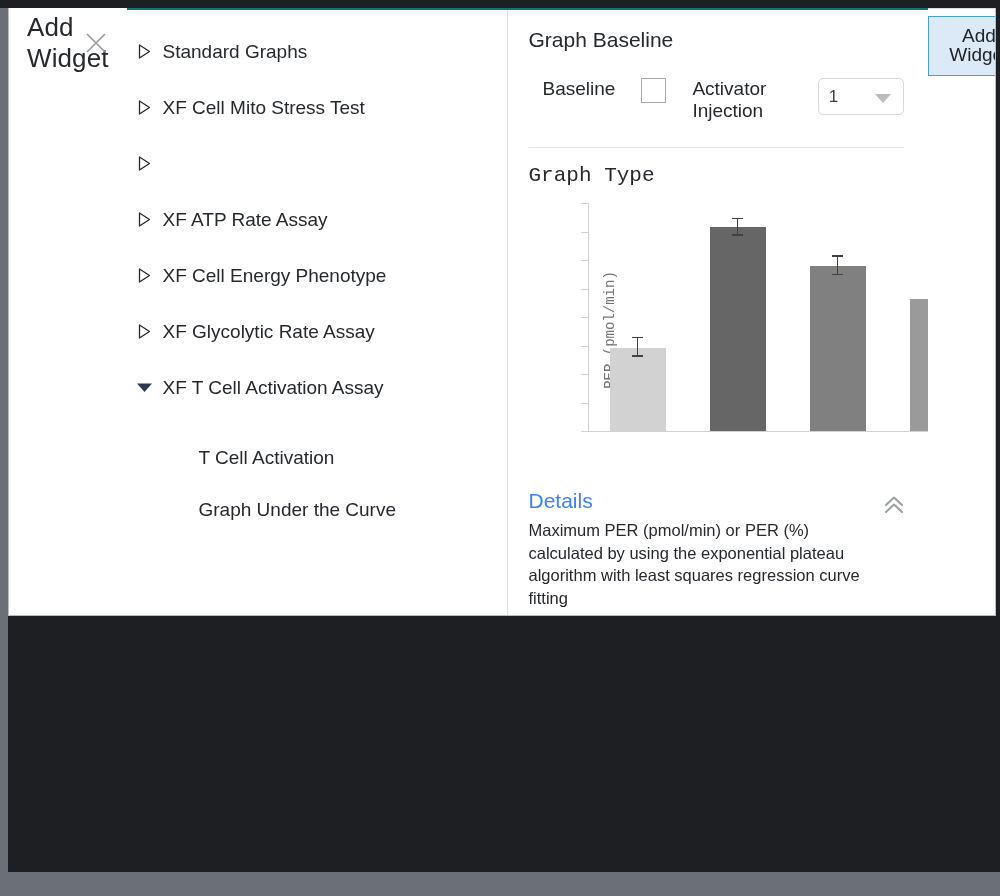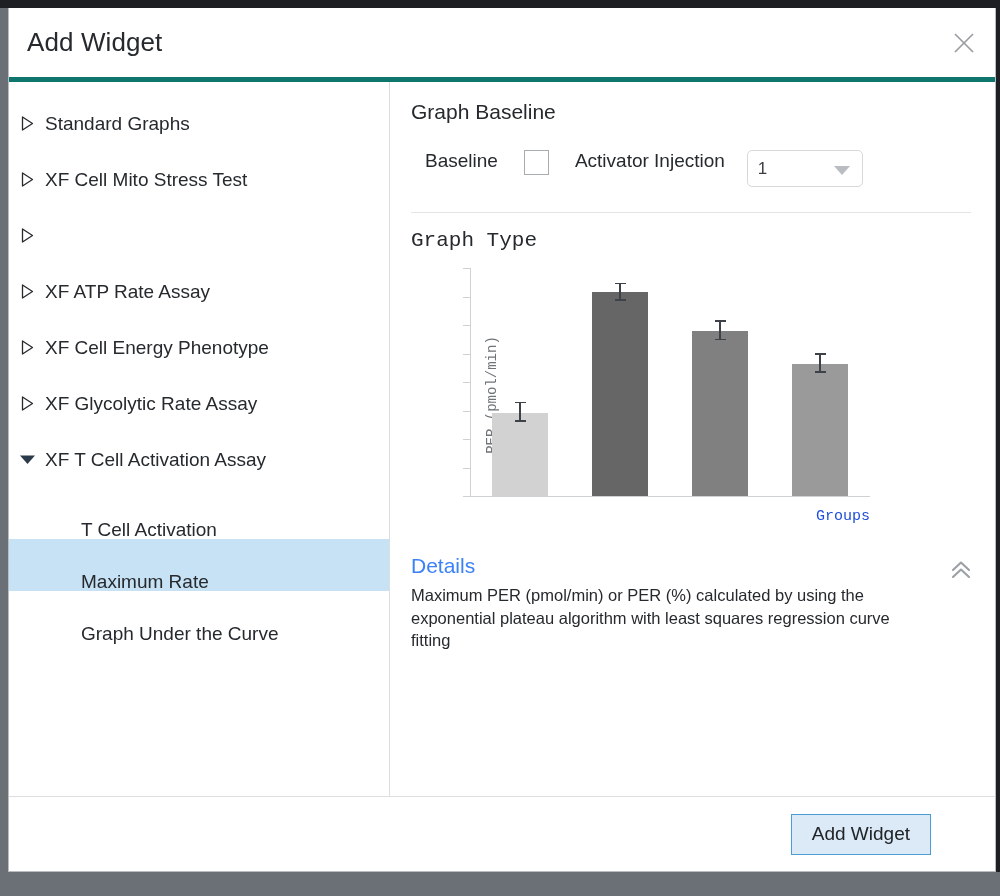--- a/index.html
+++ b/index.html
@@ -30,26 +30,25 @@
     background: #6b7076;
   }
   .chrome-right {
     position: absolute; right: 0; top: 8px; width: 4px; height: 888px;
     background: #1d1f23;
   }
 
   .dialog {
     position: absolute;
     left: 8px; top: 8px;
-    width: 988px; height: 864px;
+    width: 988px; height: 608px;
     background: #ffffff;
     border: 1px solid #b9bcc0;
     border-top: none;
     display: flex;
-    flex-direction: column;
     overflow: hidden;
   }
 
   
   .dlg-header {
     position: relative;
     height: 69px;
     flex: 0 0 69px;
     background: #fff;
     display: flex;
@@ -70,21 +69,21 @@
     display: flex; align-items: center; justify-content: center;
   }
   .close-btn svg { display: block; }
 
   
   .dlg-body {
     flex: 1 1 auto;
     display: flex;
     position: relative;
     min-height: 0;
-    border-top: 5px solid #0f766e;
+    border-top: 2px solid #0f766e;
   }
 
   
   .sidebar {
     width: 381px;
     flex: 0 0 381px;
     background: #ffffff;
     border-right: 1px solid #dcdee0;
     padding-top: 13px;
     overflow: hidden;
@@ -369,23 +368,20 @@
         <div class="tree-item">
           <span class="tri">
             <svg width="17" height="13" viewBox="0 0 17 13">
                 <polygon points="1,2.5 16,2.5 8.5,11" fill="#2b3a4a"></polygon>
               </svg>
           </span>
           <span class="tree-label">XF T Cell Activation Assay</span>
         </div>
         <div class="tree-item child">
           <span class="tree-label">T Cell Activation</span>
-        </div>
-        <div class="tree-item child selected">
-          <span class="tree-label">Maximum Rate</span>
         </div>
         <div class="tree-item child">
           <span class="tree-label">Graph Under the Curve</span>
         </div>
       </div>
 
       <div class="panel">
         <div class="panel-inner">
 
           <div>

